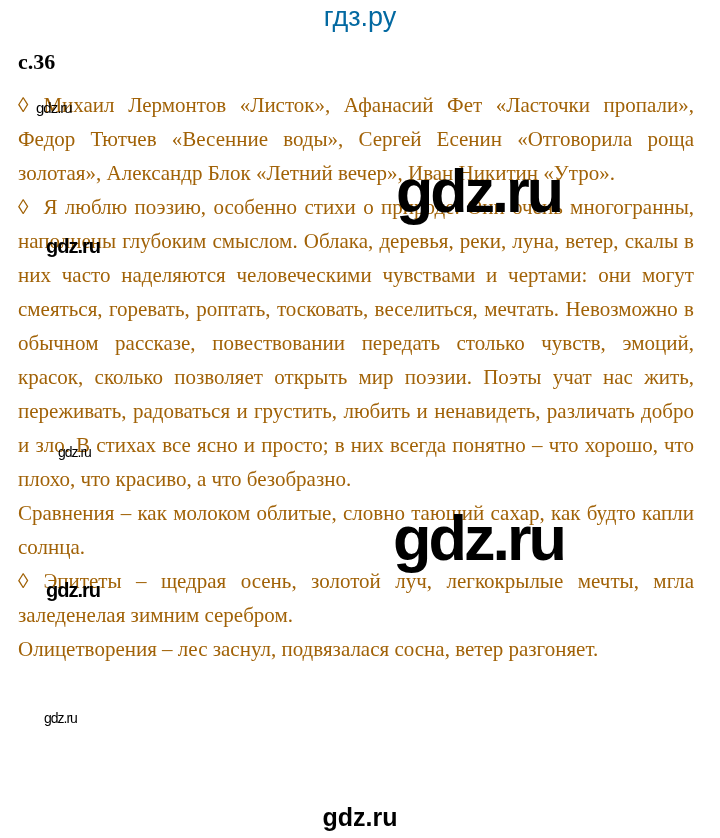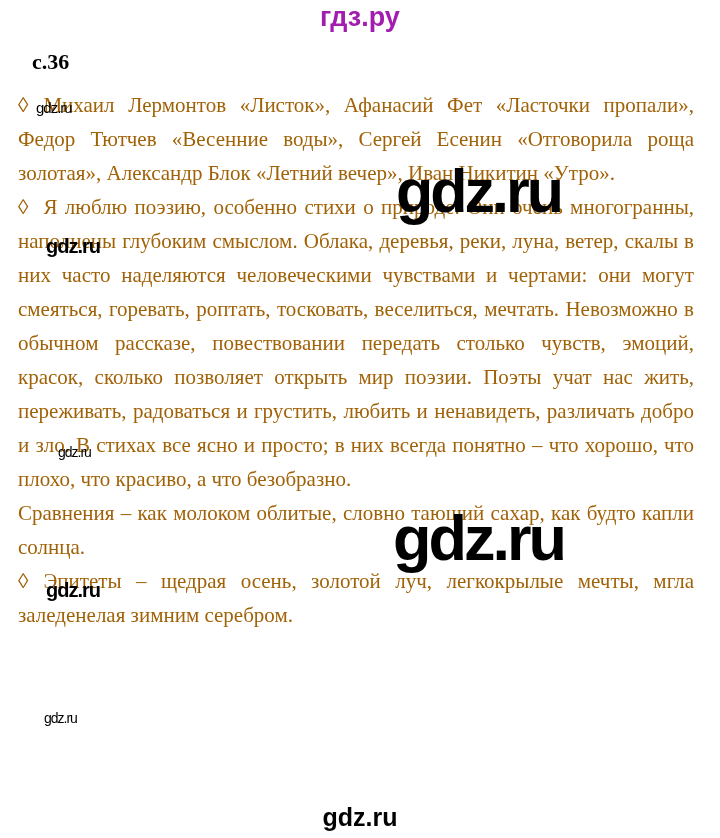--- a/index.html
+++ b/index.html
@@ -10,27 +10,27 @@
     height: 838px;
     background: #ffffff;
     color: #000000;
     overflow: hidden;
     font-family: "Liberation Serif", serif;
   }
   .header-logo {
     margin-top: 2px;
     text-align: center;
     font-family: "Liberation Sans", sans-serif;
-    font-weight: bold;
+    font-weight: normal;
     font-size: 27px;
     letter-spacing: 0px;
-    color: #a21caf;
+    color: #0369a1;
   }
   .page-label {
-    margin: 16px 0 0 32px;
+    margin: 16px 0 0 18px;
     font-weight: bold;
     font-size: 22px;
   }
   .content {
     margin-top: 13px;
     padding: 0 26px 0 18px;
   }
   .content p {
     font-size: 21px;
     line-height: 34px;
@@ -76,20 +76,21 @@
 
   <div class="header-logo">гдз.ру</div>
 
   <div class="page-label">с.36</div>
 
   <div class="content">
     <p><span class="marker">◊</span><span>Михаил Лермонтов «Листок», Афанасий Фет «Ласточки пропали», Федор Тютчев «Весенние воды», Сергей Есенин «Отговорила роща золотая», Александр Блок «Летний вечер», Иван Никитин «Утро».</span></p>
     <p><span class="marker">◊</span><span>Я люблю поэзию, особенно стихи о природе. Они очень многогранны, наполнены глубоким смыслом. Облака, деревья, реки, луна, ветер, скалы в них часто наделяются человеческими чувствами и чертами: они могут смеяться, горевать, роптать, тосковать, веселиться, мечтать. Невозможно в обычном рассказе, повествовании передать столько чувств, эмоций, красок, сколько позволяет открыть мир поэзии. Поэты учат нас жить, переживать, радоваться и грустить, любить и ненавидеть, различать добро и зло. В стихах все ясно и просто; в них всегда понятно – что хорошо, что плохо, что красиво, а что безобразно.</span></p>
     <p><span>Сравнения – как молоком облитые, словно тающий сахар, как будто капли солнца.</span></p>
     <p><span class="marker">◊</span><span>Эпитеты – щедрая осень, золотой луч, легкокрылые мечты, мгла заледенелая зимним серебром.</span></p>
+    <p><span>Олицетворения – лес заснул, подвязалася сосна, ветер разгоняет.</span></p>
   </div>
 
   <div class="watermark wm-small wm-1">gdz.ru</div>
   <div class="watermark wm-big wm-2">gdz.ru</div>
   <div class="watermark wm-small-bold wm-3">gdz.ru</div>
   <div class="watermark wm-small wm-4">gdz.ru</div>
   <div class="watermark wm-big wm-5">gdz.ru</div>
   <div class="watermark wm-small-bold wm-6">gdz.ru</div>
   <div class="watermark wm-small wm-7">gdz.ru</div>
 

